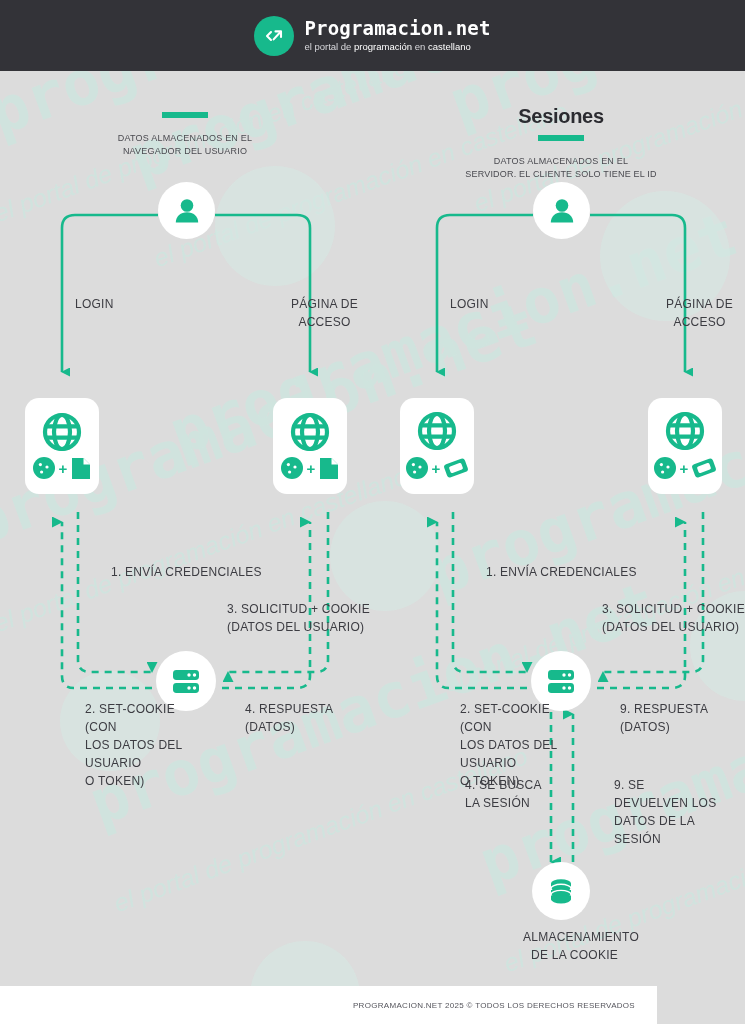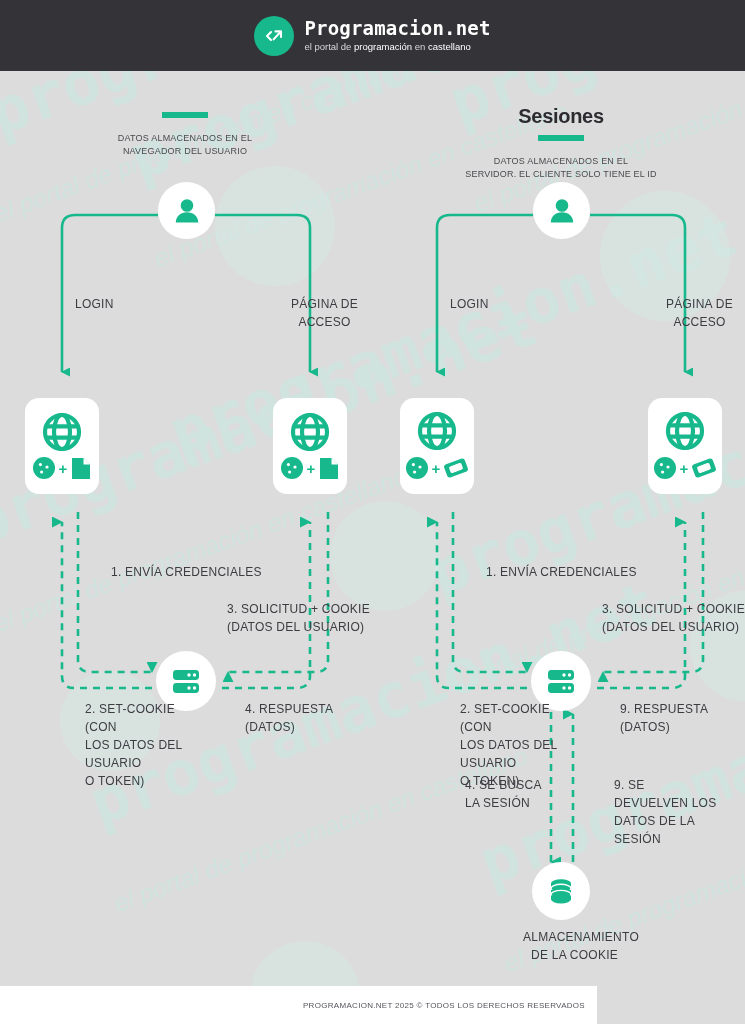--- a/index.html
+++ b/index.html
@@ -67,23 +67,23 @@
   
   .lbl {
     position: absolute; font-size: 12px; color: #3c3c42; letter-spacing: .25px;
     line-height: 1.5; z-index: 26; white-space: pre-line; padding-left: 27px;
   }
   .lbl.c { text-align: center; }
   .lbl.l { text-align: left; }
 
   
   .footer {
-    position: absolute; left: 0; bottom: 0; width: 597px; height: 38px;
+    position: absolute; left: 0; bottom: 0; width: 657px; height: 38px;
     background: #ffffff; display: flex; align-items: center; justify-content: flex-end;
-    padding-right: 12px; z-index: 40;
+    padding-right: 22px; z-index: 40;
   }
   .footer-text { font-size: 8px; color: #55555c; letter-spacing: .3px; }
 </style>
 </head>
 <body>
 
 <div id="page">
 
   <div class="header">
     <div class="logo-wrap">

